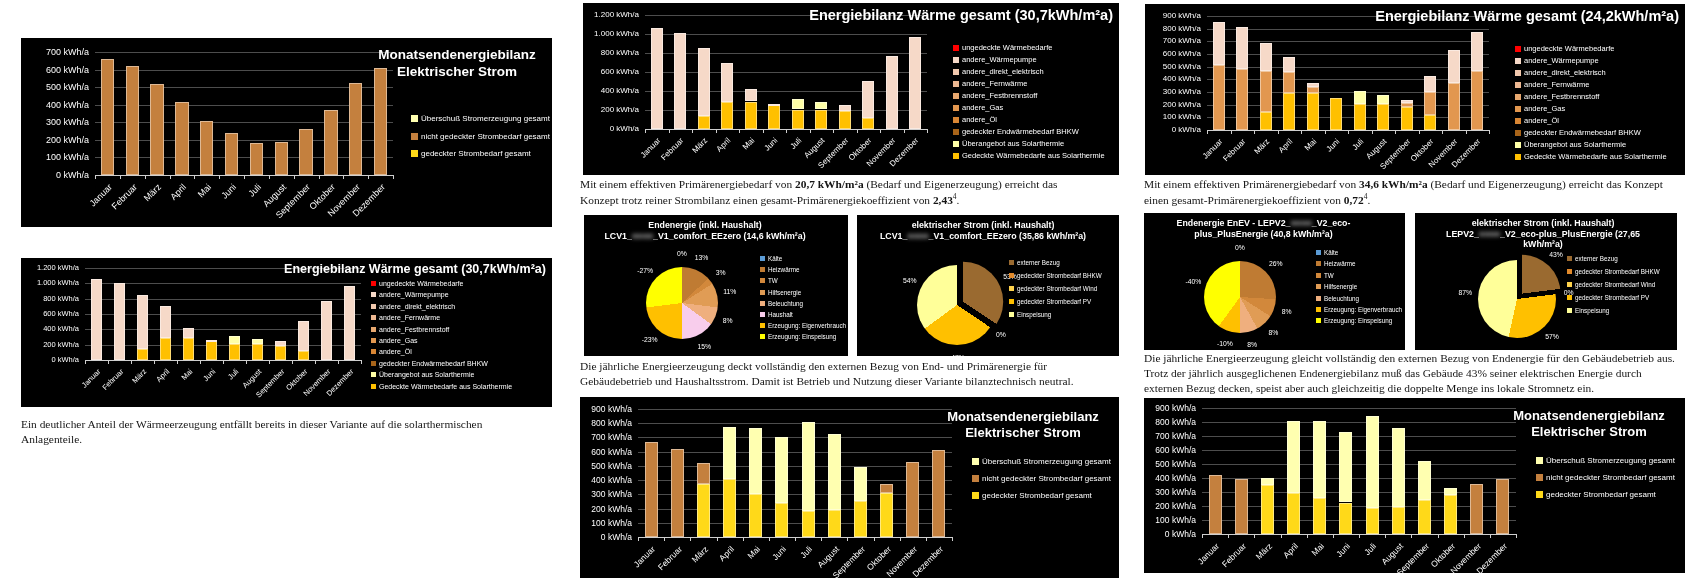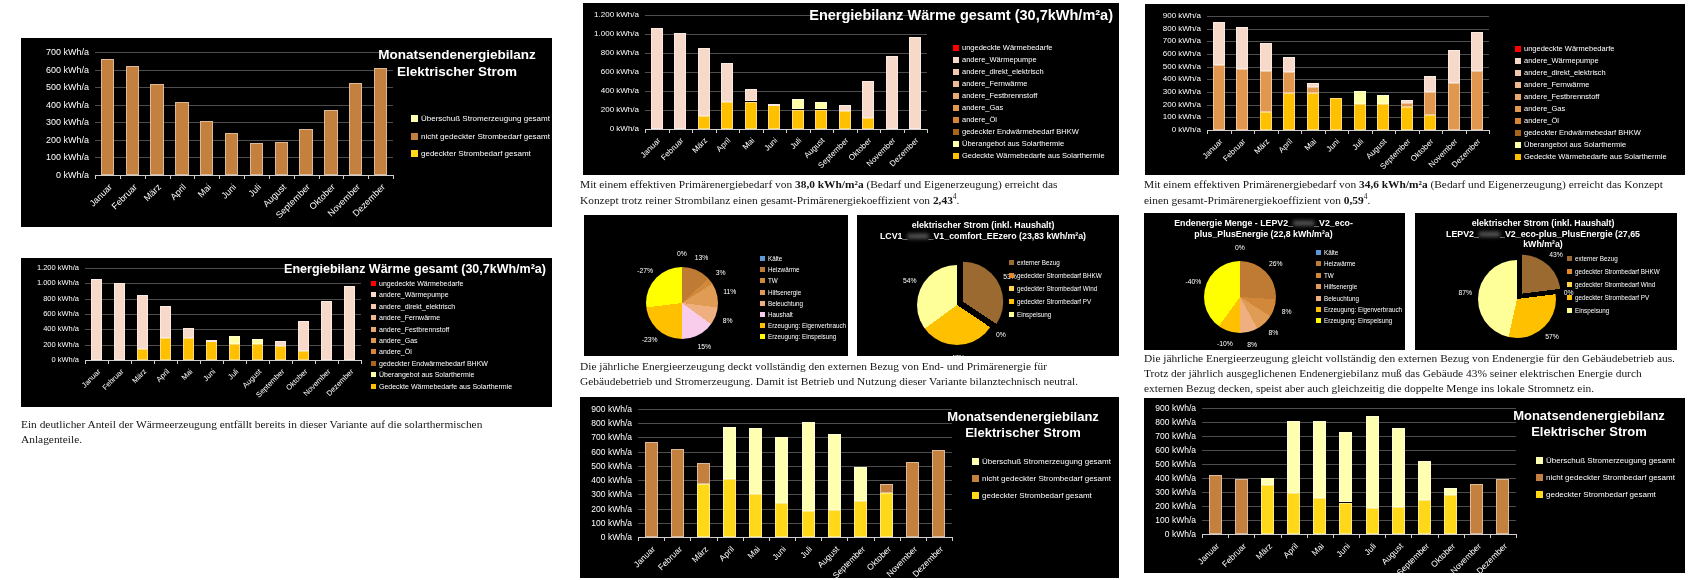--- a/index.html
+++ b/index.html
@@ -297,22 +297,23 @@
     </div>
     <div class="lrow" style="left: 370px; top: 136px; font-size: 7.5px;">
       <div class="lsq" style="width: 6px; height: 6px; background: rgb(255, 255, 166); position: static;"></div>
       <div class="ltx" style="position: static;">Überangebot aus Solarthermie</div>
     </div>
     <div class="lrow" style="left: 370px; top: 148px; font-size: 7.5px;">
       <div class="lsq" style="width: 6px; height: 6px; background: rgb(255, 192, 0); position: static;"></div>
       <div class="ltx" style="position: static;">Gedeckte Wärmebedarfe aus Solarthermie</div>
     </div>
   </div>
-<div class="para" style="left:580px;top:177px;width:512px;"><span>Mit einem effektiven Primärenergiebedarf von </span><span style="font-weight: bold;">38,0 kWh/m²a</span><span> (Bedarf und Eigenerzeugung) erreicht das Konzept trotz reiner Strombilanz einen gesamt-Primärenergiekoeffizient von </span><span style="font-weight: bold;">2,43</span><sup>4</sup><span>.</span></div>
+<div class="para" style="left:580px;top:177px;width:512px;"><span>Mit einem effektiven Primärenergiebedarf von </span><span style="font-weight: bold;">20,7 kWh/m²a</span><span> (Bedarf und Eigenerzeugung) erreicht das Konzept trotz reiner Strombilanz einen gesamt-Primärenergiekoeffizient von </span><span style="font-weight: bold;">2,43</span><sup>4</sup><span>.</span></div>
 <div class="panel" id="panel-P1" style="left:584px;top:215px;width:264px;height:141px;">
+    <div class="ptitle" style="left: 16px; top: 5px; width: 210px; font-size: 8.8px;"><span>Endenergie (inkl. Haushalt)</span><br><span>LCV1_</span><span class="redacted">■■■■</span><span>_V1_comfort_EEzero (14,6 kWh/m²a)</span></div>
     <div class="pcirc" style="left: 62px; top: 52px; width: 72px; height: 72px; background: conic-gradient(rgb(91, 155, 213) 0deg, rgb(91, 155, 213) 0deg, rgb(191, 123, 51) 0deg, rgb(191, 123, 51) 46.8deg, rgb(210, 136, 59) 46.8deg, rgb(210, 136, 59) 57.6deg, rgb(224, 156, 85) 57.6deg, rgb(224, 156, 85) 97.2deg, rgb(239, 175, 126) 97.2deg, rgb(239, 175, 126) 126deg, rgb(248, 205, 236) 126deg, rgb(248, 205, 236) 180deg, rgb(255, 192, 0) 180deg, rgb(255, 192, 0) 262.8deg, rgb(255, 255, 0) 262.8deg, rgb(255, 255, 0) 360deg);"></div>
     <div class="plab" style="left: 81px; top: 35px; width: 34px; font-size: 6.8px;">0%</div>
     <div class="plab" style="left: 100.5px; top: 39px; width: 34px; font-size: 6.8px;">13%</div>
     <div class="plab" style="left: 119.7px; top: 54px; width: 34px; font-size: 6.8px;">3%</div>
     <div class="plab" style="left: 128.8px; top: 73.3px; width: 34px; font-size: 6.8px;">11%</div>
     <div class="plab" style="left: 126.6px; top: 102px; width: 34px; font-size: 6.8px;">8%</div>
     <div class="plab" style="left: 103.2px; top: 127.7px; width: 34px; font-size: 6.8px;">15%</div>
     <div class="plab" style="left: 48.6px; top: 120.8px; width: 34px; font-size: 6.8px;">-23%</div>
     <div class="plab" style="left: 44.2px; top: 51.6px; width: 34px; font-size: 6.8px;">-27%</div>
     <div class="lrow" style="left: 176px; top: 40px; font-size: 6.3px;">
@@ -342,21 +343,21 @@
     <div class="lrow" style="left: 176px; top: 107.2px; font-size: 6.3px;">
       <div class="lsq" style="width: 5px; height: 5px; background: rgb(255, 192, 0); position: static;"></div>
       <div class="ltx" style="position: static;">Erzeugung: Eigenverbrauch</div>
     </div>
     <div class="lrow" style="left: 176px; top: 118.4px; font-size: 6.3px;">
       <div class="lsq" style="width: 5px; height: 5px; background: rgb(255, 255, 0); position: static;"></div>
       <div class="ltx" style="position: static;">Erzeugung: Einspeisung</div>
     </div>
   </div>
 <div class="panel" id="panel-P2" style="left:857px;top:215px;width:262px;height:141px;">
-    <div class="ptitle" style="left: 10px; top: 5px; width: 232px; font-size: 8.8px;"><span>elektrischer Strom (inkl. Haushalt)</span><br><span>LCV1_</span><span class="redacted">■■■■</span><span>_V1_comfort_EEzero (23,83 kWh/m²a)</span></div>
+    <div class="ptitle" style="left: 10px; top: 5px; width: 232px; font-size: 8.8px;"><span>elektrischer Strom (inkl. Haushalt)</span><br><span>LCV1_</span><span class="redacted">■■■■</span><span>_V1_comfort_EEzero (35,86 kWh/m²a)</span></div>
     <div class="pcirc" style="left: 60px; top: 50px; width: 80px; height: 80px; background: conic-gradient(transparent 0deg, transparent 123.9deg, rgb(226, 138, 43) 123.9deg, rgb(226, 138, 43) 123.9deg, rgb(255, 192, 0) 123.9deg, rgb(255, 192, 0) 233.8deg, rgb(255, 255, 153) 233.8deg, rgb(255, 255, 153) 360deg);"></div>
     <div class="pcirc" style="left: 60px; top: 50px; width: 80px; height: 80px; background: conic-gradient(transparent 0deg, transparent 0deg, rgb(154, 106, 48) 0deg, rgb(154, 106, 48) 123.9deg, transparent 123.9deg, transparent 360deg); transform: translate(6.2px, -3.3px);"></div>
     <div class="plab" style="left: 136px; top: 57.8px; width: 34px; font-size: 6.8px;">53%</div>
     <div class="plab" style="left: 127px; top: 115.6px; width: 34px; font-size: 6.8px;">0%</div>
     <div class="plab" style="left: 84.1px; top: 139px; width: 34px; font-size: 6.8px;">47%</div>
     <div class="plab" style="left: 35.7px; top: 62px; width: 34px; font-size: 6.8px;">54%</div>
     <div class="lrow" style="left: 152px; top: 44px; font-size: 6.3px;">
       <div class="lsq" style="width: 5px; height: 5px; background: rgb(154, 106, 48); position: static;"></div>
       <div class="ltx" style="position: static;">externer Bezug</div>
     </div>
@@ -370,21 +371,21 @@
     </div>
     <div class="lrow" style="left: 152px; top: 83px; font-size: 6.3px;">
       <div class="lsq" style="width: 5px; height: 5px; background: rgb(255, 192, 0); position: static;"></div>
       <div class="ltx" style="position: static;">gedeckter Strombedarf PV</div>
     </div>
     <div class="lrow" style="left: 152px; top: 96px; font-size: 6.3px;">
       <div class="lsq" style="width: 5px; height: 5px; background: rgb(255, 255, 153); position: static;"></div>
       <div class="ltx" style="position: static;">Einspeisung</div>
     </div>
   </div>
-<div class="para" style="left:580px;top:359px;width:512px;"><span>Die jährliche Energieerzeugung deckt vollständig den externen Bezug von End- und Primärenergie für Gebäudebetrieb und Stromerzeugung. Damit ist Betrieb und Nutzung dieser Variante bilanztechnisch neutral.</span></div>
+<div class="para" style="left:580px;top:359px;width:512px;"><span>Die jährliche Energieerzeugung deckt vollständig den externen Bezug von End- und Primärenergie für Gebäudebetrieb und Haushaltsstrom. Damit ist Betrieb und Nutzung dieser Variante bilanztechnisch neutral.</span></div>
 <div class="panel" id="panel-D" style="left:580px;top:397px;width:539px;height:181px;">
     <div class="grid" style="left: 58px; top: 12px; width: 314px; height: 1px; background: rgb(77, 77, 77);"></div>
     <div class="ylab" style="left: -14px; top: 7px; width: 66px; text-align: right; font-size: 8.5px;">900 kWh/a</div>
     <div class="grid" style="left: 58px; top: 26.2222px; width: 314px; height: 1px; background: rgb(77, 77, 77);"></div>
     <div class="ylab" style="left: -14px; top: 21.2222px; width: 66px; text-align: right; font-size: 8.5px;">800 kWh/a</div>
     <div class="grid" style="left: 58px; top: 40.4444px; width: 314px; height: 1px; background: rgb(77, 77, 77);"></div>
     <div class="ylab" style="left: -14px; top: 35.4444px; width: 66px; text-align: right; font-size: 8.5px;">700 kWh/a</div>
     <div class="grid" style="left: 58px; top: 54.6667px; width: 314px; height: 1px; background: rgb(77, 77, 77);"></div>
     <div class="ylab" style="left: -14px; top: 49.6667px; width: 66px; text-align: right; font-size: 8.5px;">600 kWh/a</div>
     <div class="grid" style="left: 58px; top: 68.8889px; width: 314px; height: 1px; background: rgb(77, 77, 77);"></div>
@@ -529,20 +530,23 @@
     <div class="seg" style="left: 279.4px; top: 110.8px; width: 11.8px; height: 15.2px; background: rgb(255, 192, 0); border: 1px solid rgba(255, 255, 255, 0.45);"></div>
     <div class="seg" style="left: 279.4px; top: 88px; width: 11.8px; height: 22.8px; background: rgb(226, 151, 79); border: 1px solid rgba(255, 255, 255, 0.45);"></div>
     <div class="seg" style="left: 279.4px; top: 71.5px; width: 11.8px; height: 16.5px; background: rgb(246, 217, 200); border: 1px solid rgba(255, 255, 255, 0.45);"></div>
     <div class="xlab" style="left: 214.4px; top: 133px; width: 70px; text-align: right; font-size: 8px; transform: rotate(-45deg); transform-origin: 100% 0px;">Oktober</div>
     <div class="seg" style="left: 302.9px; top: 79.1px; width: 11.8px; height: 46.9px; background: rgb(226, 151, 79); border: 1px solid rgba(255, 255, 255, 0.45);"></div>
     <div class="seg" style="left: 302.9px; top: 46.2px; width: 11.8px; height: 32.9px; background: rgb(246, 217, 200); border: 1px solid rgba(255, 255, 255, 0.45);"></div>
     <div class="xlab" style="left: 237.9px; top: 133px; width: 70px; text-align: right; font-size: 8px; transform: rotate(-45deg); transform-origin: 100% 0px;">November</div>
     <div class="seg" style="left: 326.4px; top: 67.1px; width: 11.8px; height: 58.9px; background: rgb(226, 151, 79); border: 1px solid rgba(255, 255, 255, 0.45);"></div>
     <div class="seg" style="left: 326.4px; top: 27.8px; width: 11.8px; height: 39.3px; background: rgb(246, 217, 200); border: 1px solid rgba(255, 255, 255, 0.45);"></div>
     <div class="xlab" style="left: 261.4px; top: 133px; width: 70px; text-align: right; font-size: 8px; transform: rotate(-45deg); transform-origin: 100% 0px;">Dezember</div>
+    <div class="ctitle" style="right: 6px; top: 4px; width: 360px; font-size: 14.5px; line-height: 17px; text-align: right;">
+      <div>Energiebilanz Wärme gesamt (24,2kWh/m²a)</div>
+    </div>
     <div class="lrow" style="left: 370px; top: 40px; font-size: 7.5px;">
       <div class="lsq" style="width: 6px; height: 6px; background: rgb(255, 0, 0); position: static;"></div>
       <div class="ltx" style="position: static;">ungedeckte Wärmebedarfe</div>
     </div>
     <div class="lrow" style="left: 370px; top: 52px; font-size: 7.5px;">
       <div class="lsq" style="width: 6px; height: 6px; background: rgb(246, 217, 200); position: static;"></div>
       <div class="ltx" style="position: static;">andere_Wärmepumpe</div>
     </div>
     <div class="lrow" style="left: 370px; top: 64px; font-size: 7.5px;">
       <div class="lsq" style="width: 6px; height: 6px; background: rgb(242, 201, 174); position: static;"></div>
@@ -570,23 +574,23 @@
     </div>
     <div class="lrow" style="left: 370px; top: 136px; font-size: 7.5px;">
       <div class="lsq" style="width: 6px; height: 6px; background: rgb(255, 255, 166); position: static;"></div>
       <div class="ltx" style="position: static;">Überangebot aus Solarthermie</div>
     </div>
     <div class="lrow" style="left: 370px; top: 148px; font-size: 7.5px;">
       <div class="lsq" style="width: 6px; height: 6px; background: rgb(255, 192, 0); position: static;"></div>
       <div class="ltx" style="position: static;">Gedeckte Wärmebedarfe aus Solarthermie</div>
     </div>
   </div>
-<div class="para" style="left:1144px;top:177px;width:522px;"><span>Mit einem effektiven Primärenergiebedarf von </span><span style="font-weight: bold;">34,6 kWh/m²a</span><span> (Bedarf und Eigenerzeugung) erreicht das Konzept einen gesamt-Primärenergiekoeffizient von </span><span style="font-weight: bold;">0,59</span><sup>4</sup><span>.</span></div>
+<div class="para" style="left:1144px;top:177px;width:522px;"><span>Mit einem effektiven Primärenergiebedarf von </span><span style="font-weight: bold;">34,6 kWh/m²a</span><span> (Bedarf und Eigenerzeugung) erreicht das Konzept einen gesamt-Primärenergiekoeffizient von </span><span style="font-weight: bold;">0,72</span><sup>4</sup><span>.</span></div>
 <div class="panel" id="panel-P3" style="left:1144px;top:213px;width:261px;height:137px;">
-    <div class="ptitle" style="left: 12px; top: 5px; width: 215px; font-size: 8.8px;"><span>Endenergie Menge - LEPV2_</span><span class="redacted">■■■■</span><span>_V2_eco-plus_PlusEnergie (22,8 kWh/m²a)</span></div>
+    <div class="ptitle" style="left: 12px; top: 5px; width: 215px; font-size: 8.8px;"><span>Endenergie EnEV - LEPV2_</span><span class="redacted">■■■■</span><span>_V2_eco-plus_PlusEnergie (40,8 kWh/m²a)</span></div>
     <div class="pcirc" style="left: 60px; top: 48px; width: 72px; height: 72px; background: conic-gradient(rgb(91, 155, 213) 0deg, rgb(91, 155, 213) 0deg, rgb(191, 123, 51) 0deg, rgb(191, 123, 51) 93.6deg, rgb(210, 136, 59) 93.6deg, rgb(210, 136, 59) 122.4deg, rgb(224, 156, 85) 122.4deg, rgb(224, 156, 85) 151.2deg, rgb(239, 175, 126) 151.2deg, rgb(239, 175, 126) 180deg, rgb(255, 192, 0) 180deg, rgb(255, 192, 0) 216deg, rgb(255, 255, 0) 216deg, rgb(255, 255, 0) 360deg);"></div>
     <div class="plab" style="left: 79px; top: 31px; width: 34px; font-size: 6.8px;">0%</div>
     <div class="plab" style="left: 114.7px; top: 46.5px; width: 34px; font-size: 6.8px;">26%</div>
     <div class="plab" style="left: 125.6px; top: 95.1px; width: 34px; font-size: 6.8px;">8%</div>
     <div class="plab" style="left: 112.5px; top: 115.7px; width: 34px; font-size: 6.8px;">8%</div>
     <div class="plab" style="left: 91.2px; top: 127.5px; width: 34px; font-size: 6.8px;">8%</div>
     <div class="plab" style="left: 63.9px; top: 126.6px; width: 34px; font-size: 6.8px;">-10%</div>
     <div class="plab" style="left: 32.4px; top: 64.9px; width: 34px; font-size: 6.8px;">-40%</div>
     <div class="lrow" style="left: 172px; top: 36px; font-size: 6.3px;">
       <div class="lsq" style="width: 5px; height: 5px; background: rgb(91, 155, 213); position: static;"></div>

